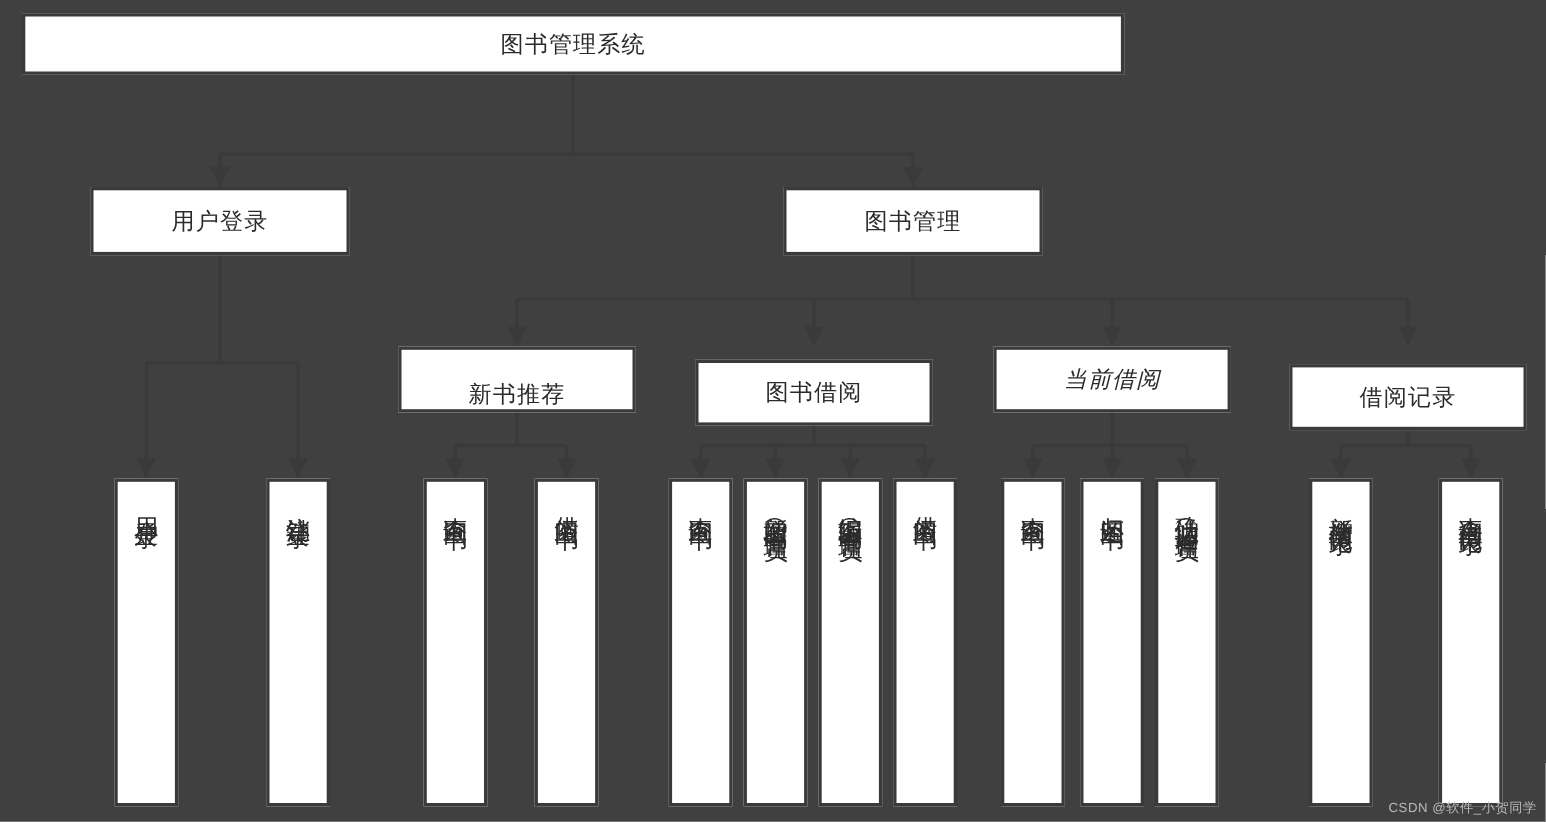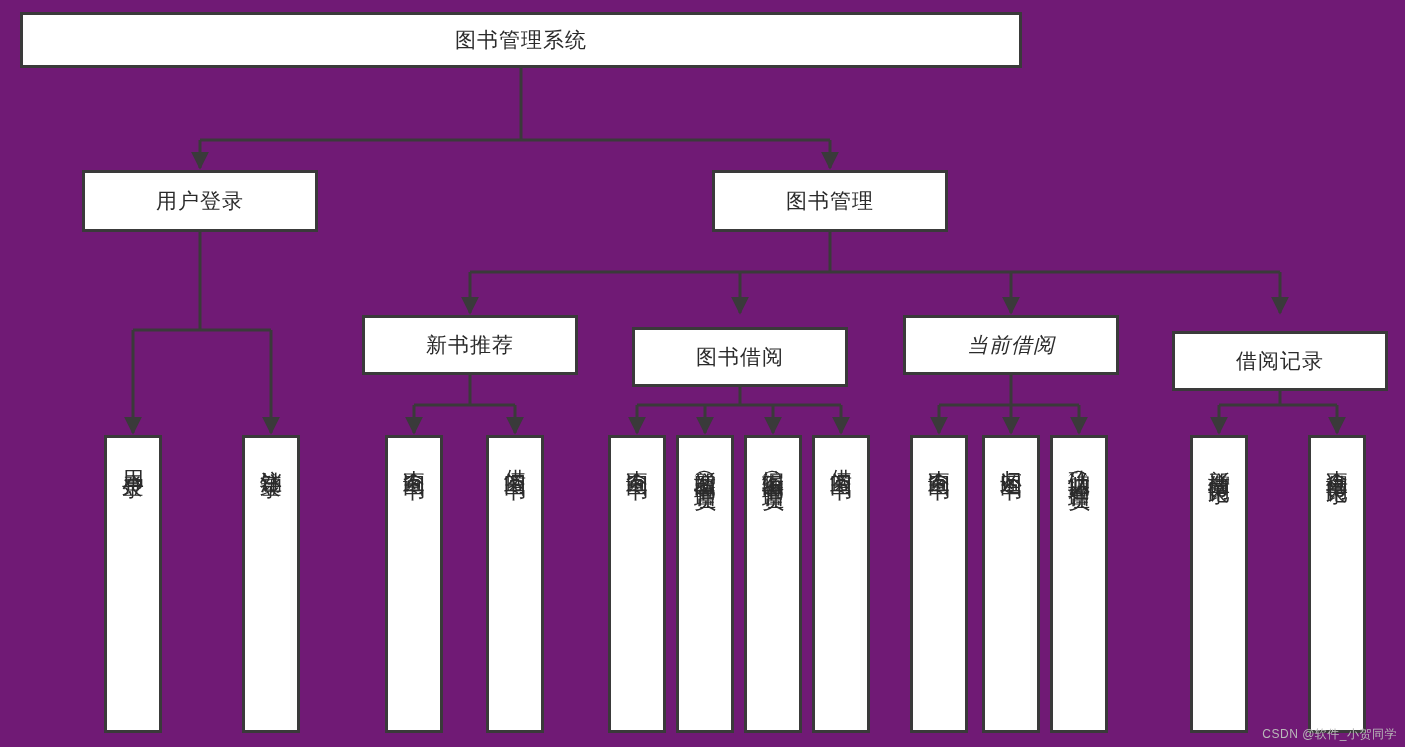--- a/index.html
+++ b/index.html
@@ -1,18 +1,18 @@
 <!DOCTYPE html>
 <html><head>
 <meta charset="utf-8">
 <style>
   html,body{margin:0;padding:0;background:#ffffff;}
   body{width:1405px;height:747px;overflow:hidden;
        font-family:"Liberation Sans","DejaVu Sans",sans-serif;}
-  #canvas{position:relative;width:1405px;height:747px;background:#701a75;}
+  #canvas{position:relative;width:1405px;height:747px;background:#404040;}
   svg.edges{position:absolute;left:0;top:0;width:1405px;height:747px;}
   .node{position:absolute;box-sizing:border-box;background:#ffffff;
         border:3px solid #3a3a3a;display:flex;align-items:center;
         justify-content:center;color:#2b2b2b;}
   .node.h{font-size:21px;letter-spacing:1px;}
   .node.v{writing-mode:vertical-rl;text-orientation:upright;
           font-size:22px;line-height:1.18;letter-spacing:3px;
           padding-top:14px;justify-content:flex-start;}
   .node .lbl{white-space:pre;}
   .watermark{position:absolute;right:8px;bottom:4px;font-size:12px;
@@ -69,21 +69,21 @@
   <div id="node-layer">
       <div class="node h" style="left: 20px; top: 12px; width: 1002px; height: 56px;">
         <span class="lbl">图书管理系统</span>
       </div>
       <div class="node h" style="left: 82px; top: 170px; width: 236px; height: 62px;">
         <span class="lbl">用户登录</span>
       </div>
       <div class="node h" style="left: 712px; top: 170px; width: 236px; height: 62px; font-family: Liberation Mono, monospace;">
         <span class="lbl">图书管理</span>
       </div>
-      <div class="node h" style="left: 362px; top: 315px; width: 216px; height: 60px;">
+      <div class="node h" style="left: 362px; top: 315px; width: 216px; height: 60px; align-items: flex-end;">
         <span class="lbl">新书推荐</span>
       </div>
       <div class="node h" style="left: 632px; top: 327px; width: 216px; height: 60px;">
         <span class="lbl">图书借阅</span>
       </div>
       <div class="node h" style="left: 903px; top: 315px; width: 216px; height: 60px; font-style: italic;">
         <span class="lbl">当前借阅</span>
       </div>
       <div class="node h" style="left: 1172px; top: 315px; width: 216px; height: 60px; margin-top: 16px;">
         <span class="lbl">借阅记录</span>

